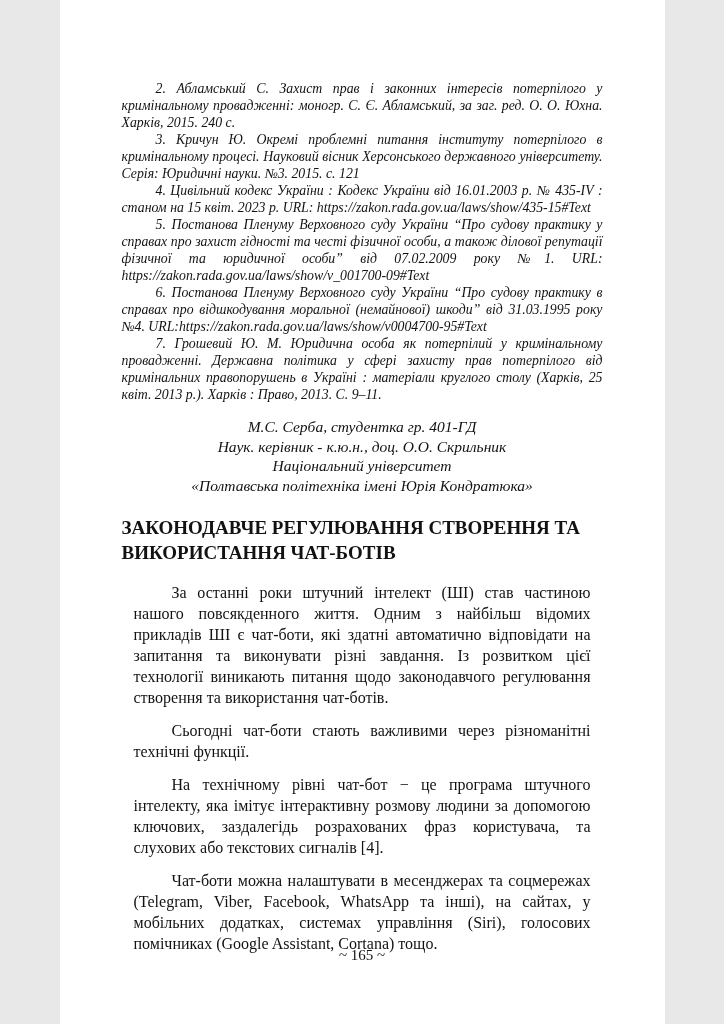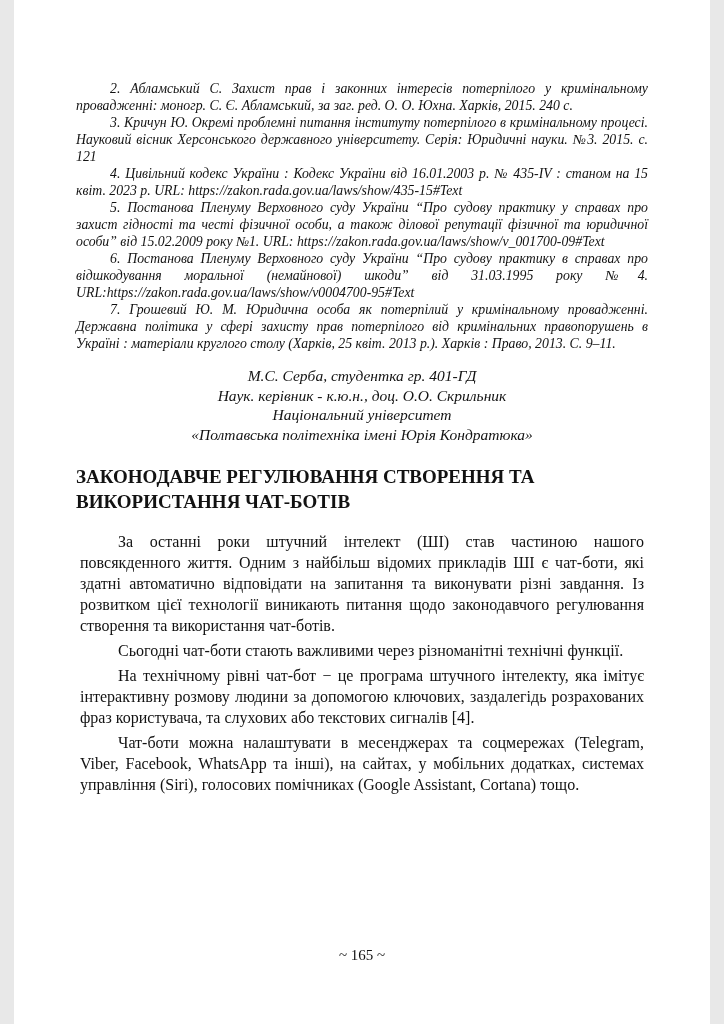--- a/index.html
+++ b/index.html
@@ -1,18 +1,18 @@
 <!DOCTYPE html>
 <html><head>
 <meta charset="utf-8">
 <style>
   html, body { margin: 0; padding: 0; background: #e8e8e8; }
   .page {
     position: relative;
-    width: 696px;
+    width: 605px;
     height: 1024px;
     margin: 0 auto;
     background: #ffffff;
     color: #121212;
     font-family: "Liberation Serif", "DejaVu Serif", serif;
     box-sizing: border-box;
     padding: 80px 62px 0 62px;
     overflow: hidden;
   }
   .references {
@@ -47,21 +47,21 @@
     line-height: 25px;
     white-space: pre-line;
   }
   .body-text {
     margin-top: 17px;
     font-size: 16px;
     line-height: 21px;
     text-align: justify;
   }
   .body-text p {
-    margin: 4px;
+    margin: 12px;
     text-indent: 38px;
   }
   .page-footer {
     position: absolute;
     left: 0;
     bottom: 60px;
     width: 100%;
     text-align: center;
     font-size: 15px;
     line-height: 18px;
@@ -69,21 +69,21 @@
 </style>
 </head>
 <body>
 
 <div class="page">
 
   <div class="references">
     <p>2. Абламський С. Захист прав і законних інтересів потерпілого у кримінальному провадженні: моногр. С. Є. Абламський, за заг. ред. О. О. Юхна. Харків, 2015. 240 с.</p>
     <p>3. Кричун Ю. Окремі проблемні питання інституту потерпілого в кримінальному процесі. Науковий вісник Херсонського державного університету. Серія: Юридичні науки. №3. 2015. с. 121</p>
     <p>4. Цивільний кодекс України : Кодекс України від 16.01.2003 р. № 435-IV : станом на 15 квіт. 2023 р. URL: https://zakon.rada.gov.ua/laws/show/435-15#Text</p>
-    <p>5. Постанова Пленуму Верховного суду України “Про судову практику у справах про захист гідності та честі фізичної особи, а також ділової репутації фізичної та юридичної особи” від 15.02.2009 року №1. URL: https://zakon.rada.gov.ua/laws/show/v_001700-09#Text</p>
+    <p>5. Постанова Пленуму Верховного суду України “Про судову практику у справах про захист гідності та честі фізичної особи, а також ділової репутації фізичної та юридичної особи” від 07.02.2009 року №1. URL: https://zakon.rada.gov.ua/laws/show/v_001700-09#Text</p>
     <p>6. Постанова Пленуму Верховного суду України “Про судову практику в справах про відшкодування моральної (немайнової) шкоди” від 31.03.1995 року №4. URL:https://zakon.rada.gov.ua/laws/show/v0004700-95#Text</p>
     <p>7. Грошевий Ю. М. Юридична особа як потерпілий у кримінальному провадженні. Державна політика у сфері захисту прав потерпілого від кримінальних правопорушень в Україні : матеріали круглого столу (Харків, 25 квіт. 2013 р.). Харків : Право, 2013. С. 9–11.</p>
   </div>
 
 
   <div class="authors">
     <div>М.С. Серба, студентка гр. 401-ГД</div>
     <div>Наук. керівник - к.ю.н., доц. О.О. Скрильник</div>
     <div>Національний університет</div>
     <div>«Полтавська політехніка імені Юрія Кондратюка»</div>

